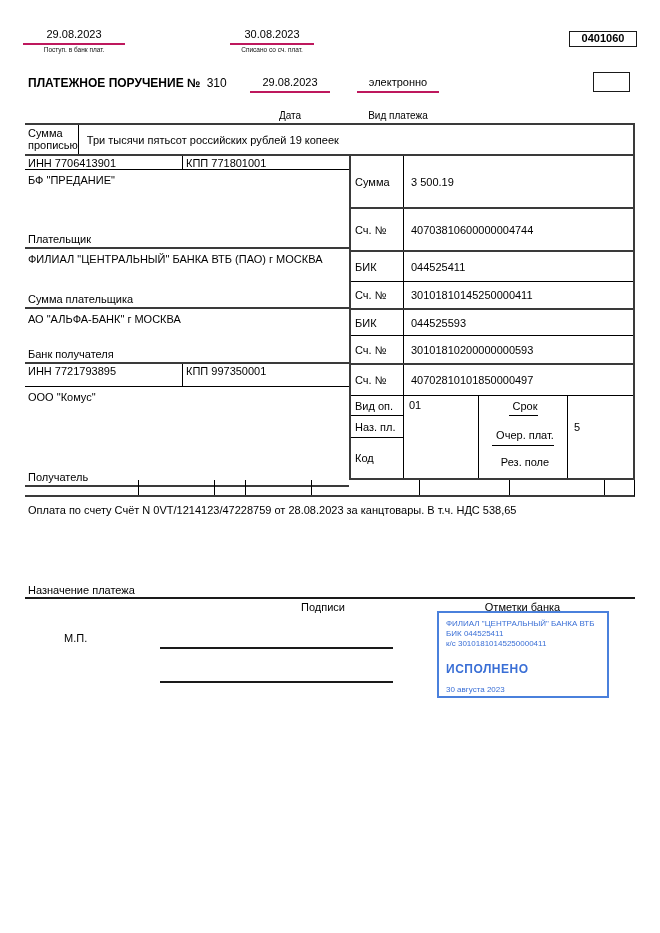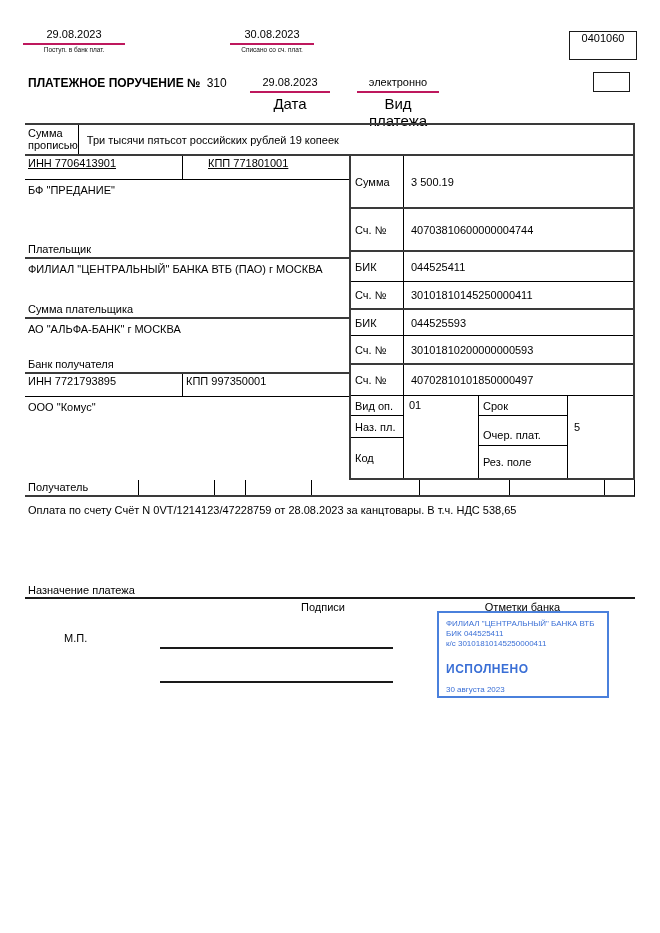--- a/index.html
+++ b/index.html
@@ -6,21 +6,21 @@
   .page{
     position:relative;width:660px;height:933px;background:#ffffff;overflow:hidden;
     font-family:"Liberation Sans","DejaVu Sans",sans-serif;
     font-size:11px;color:#000;
   }
   .abs{position:absolute;}
   .row{display:flex;}
   .center{text-align:center;}
   .ul{border-bottom:2px solid #be185d;padding-bottom:3px;}
   .cap-sm{font-size:6.5px;color:#111;padding-top:1px;}
-  .cap{font-size:15px;padding-top:2px;}
+  .cap{font-size:10px;padding-top:17px;}
   .bold{font-weight:bold;}
   .codebox{border:1.5px solid #1a1a1a;text-align:center;line-height:13px;}
   .emptybox{border:1.5px solid #1a1a1a;}
   
   .thinR{border-right:1px solid #000;}
   .thinB{border-bottom:1px solid #000;}
   .thickB{border-bottom:2px solid #3a3a3a;}
   .thickR{border-right:2px solid #3a3a3a;}
   .thickT{border-top:2px solid #3a3a3a;}
   *{box-sizing:border-box;}
@@ -47,21 +47,21 @@
   <div class="abs" style="left:23px;top:28px;width:102px;">
     <div class="ul center">29.08.2023</div>
     <div class="cap-sm center">Поступ. в банк плат.</div>
   </div>
 
   <div class="abs" style="left:230px;top:28px;width:84px;">
     <div class="ul center">30.08.2023</div>
     <div class="cap-sm center">Списано со сч. плат.</div>
   </div>
 
-  <div class="abs codebox" style="left:569px;top:31px;width:68px;height:29px;">
+  <div class="abs codebox" style="left:569px;top:31px;width:68px;height:16px;font-weight:bold;">
     <span>0401060</span>
   </div>
 
   <div class="abs" style="left:28px;top:76px;font-size:12px;">
     <span class="bold">ПЛАТЕЖНОЕ ПОРУЧЕНИЕ №</span>
     <span style="margin-left:3px;">310</span>
   </div>
 
   <div class="abs" style="left:250px;top:76px;width:80px;">
     <div class="ul center">29.08.2023</div>
@@ -78,23 +78,23 @@
   <div class="abs thickT thickB thickR row" style="left:25px;top:123px;width:610px;height:33px;">
     <div class="thinR" style="flex:0 0 52px;padding:2px 0 0 3px;line-height:12px;">
       <div>Сумма</div>
       <div>прописью</div>
     </div>
     <div style="flex:1;display:flex;align-items:center;padding-left:8px;">Три тысячи пятьсот российских рублей 19 копеек</div>
   </div>
 
   <div class="abs" style="left:25px;top:156px;width:324px;height:324px;">
 
-    <div class="row thinB" style="height:24px;text-decoration:underline;">
+    <div class="row thinB" style="height:14px;">
       <div class="thinR innc" style="flex:0 0 158px;">ИНН 7706413901</div>
-      <div class="innc" style="flex:1;margin-left:22px;">КПП 771801001</div>
+      <div class="innc" style="flex:1;">КПП 771801001</div>
     </div>
 
     <div class="blk thickB" style="height:79px;">
       <div class="nm">БФ "ПРЕДАНИЕ"</div>
       <div class="lb">Плательщик</div>
     </div>
 
     <div class="blk thickB" style="height:60px;">
       <div class="nm">ФИЛИАЛ "ЦЕНТРАЛЬНЫЙ" БАНКА ВТБ (ПАО) г МОСКВА</div>
       <div class="lb">Сумма плательщика</div>
@@ -153,21 +153,21 @@
       <div class="valcell">40702810101850000497</div>
     </div>
 
     <div class="row thickB" style="height:84px;">
       <div class="thinR" style="flex:0 0 53px;display:flex;flex-direction:column;">
         <div class="gridrow thinB" style="height:20px;">Вид оп.</div>
         <div class="gridrow thinB" style="height:22px;">Наз. пл.</div>
         <div class="gridrow" style="flex:1;">Код</div>
       </div>
       <div class="thinR" style="flex:0 0 75px;padding:3px 0 0 5px;">01</div>
-      <div class="thinR" style="flex:0 0 89px;display:flex;flex-direction:column;">
+      <div class="thinR" style="flex:0 0 89px;display:flex;flex-direction:column;align-items:center;">
         <div class="gridrow thinB" style="height:20px;">Срок</div>
         <div class="gridrow thinB" style="height:22px;margin-top:8px;">Очер. плат.</div>
         <div class="gridrow" style="flex:1;">Рез. поле</div>
       </div>
       <div style="flex:1;display:flex;flex-direction:column;">
         <div style="height:20px;"></div>
         <div class="gridrow" style="height:22px;padding-left:6px;">5</div>
       </div>
     </div>
   </div>

